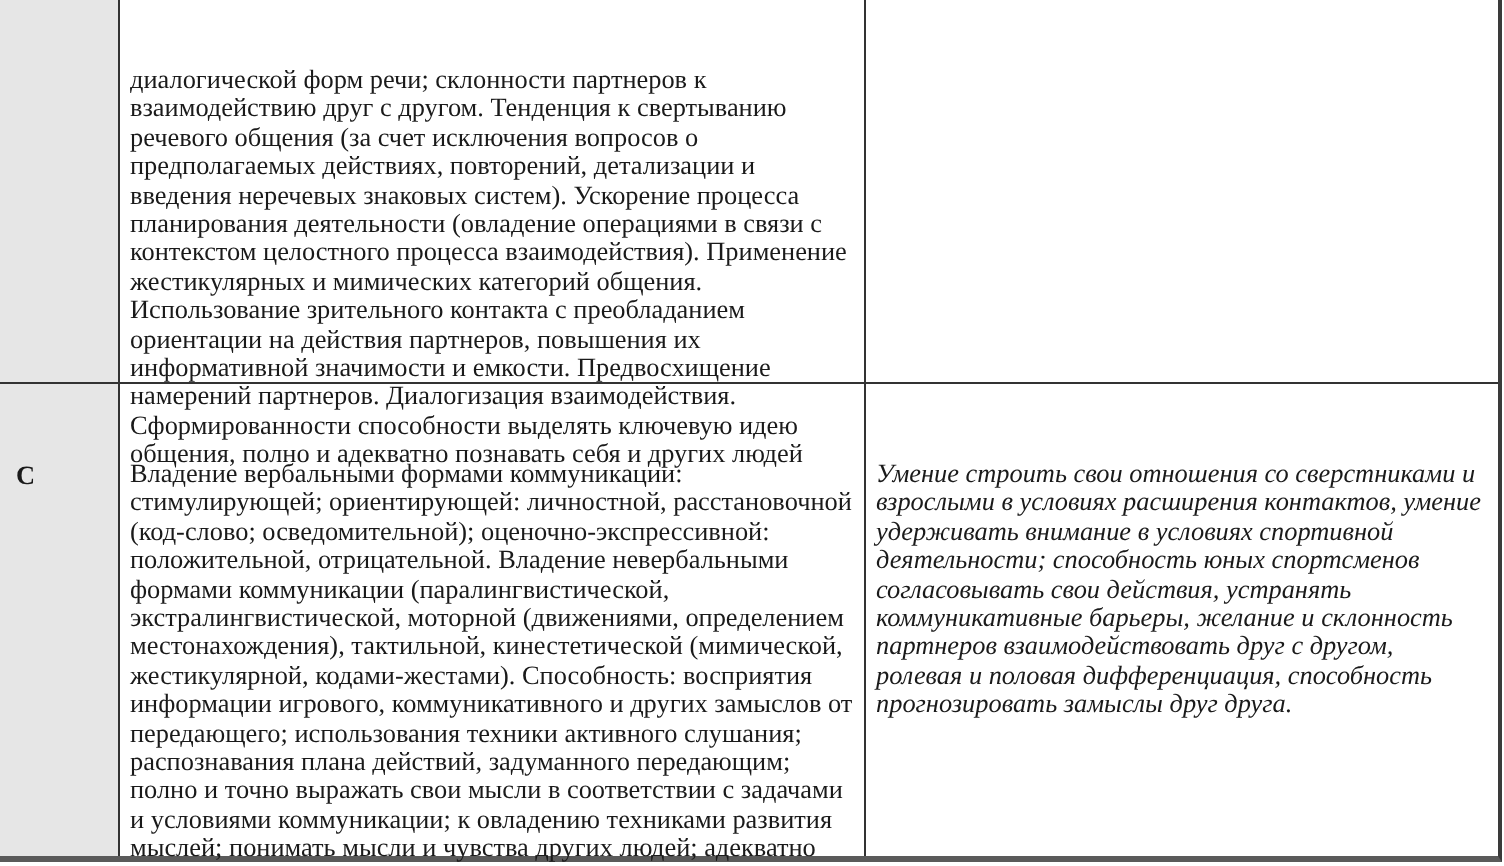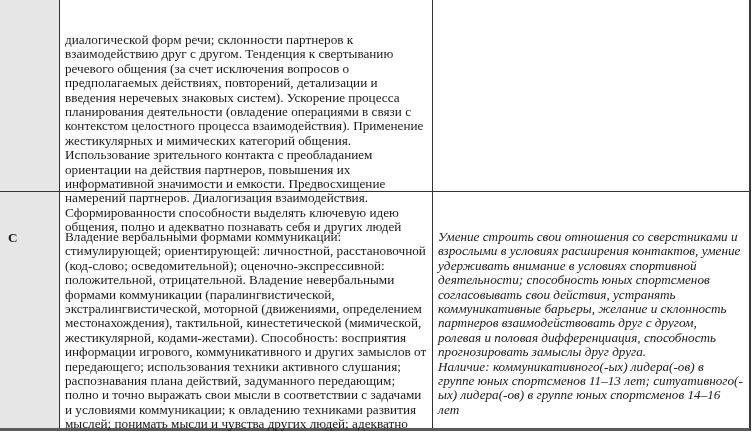--- a/index.html
+++ b/index.html
@@ -22,15 +22,14 @@
   <div class="col1"></div>
   <div class="vline2"></div>
   <div class="hline"></div>
 
   <div class="cell r1c2">диалогической форм речи; склонности партнеров к взаимодействию друг с другом. Тенденция к свертыванию речевого общения (за счет исключения вопросов о предполагаемых действиях, повторений, детализации и введения неречевых знаковых систем). Ускорение процесса планирования деятельности (овладение операциями в связи с контекстом целостного процесса взаимодействия). Применение жестикулярных и мимических категорий общения. Использование зрительного контакта с преобладанием ориентации на действия партнеров, повышения их информативной значимости и емкости. Предвосхищение намерений партнеров. Диалогизация взаимодействия. Сформированности способности выделять ключевую идею общения, полно и адекватно познавать себя и других людей</div>
 
   <div class="cell r2c1">C</div>
   <div class="cell r2c2">Владение вербальными формами коммуникации: стимулирующей; ориентирующей: личностной, расстановочной (код-слово; осведомительной); оценочно-экспрессивной: положительной, отрицательной. Владение невербальными формами коммуникации (паралингвистической, экстралингвистической, моторной (движениями, определением местонахождения), тактильной, кинестетической (мимической, жестикулярной, кодами-жестами). Способность: восприятия информации игрового, коммуникативного и других замыслов от передающего; использования техники активного слушания; распознавания плана действий, задуманного передающим; полно и точно выражать свои мысли в соответствии с задачами и условиями коммуникации; к овладению техниками развития мыслей; понимать мысли и чувства других людей; адекватно передавать информацию; отображать предметное содержание и условия деятельности в речи; к учету возникших деловых и личностных отношений; к реализации</div>
   <div class="cell r2c3">
     <span class="para">Умение строить свои отношения со сверстниками и взрослыми в условиях расширения контактов, умение удерживать внимание в условиях спортивной деятельности; способность юных спортсменов согласовывать свои действия, устранять коммуникативные барьеры, желание и склонность партнеров взаимодействовать друг с другом, ролевая и половая дифференциация, способность прогнозировать замыслы друг друга.</span>
-    <span class="para">Наличие: коммуникативного(-ых) лидера(-ов) в группе юных спортсменов 11–13 лет; ситуативного(-ых) лидера(-ов) в группе юных спортсменов 14–16 лет</span>
   </div>
 </div>
 
 </body></html>

